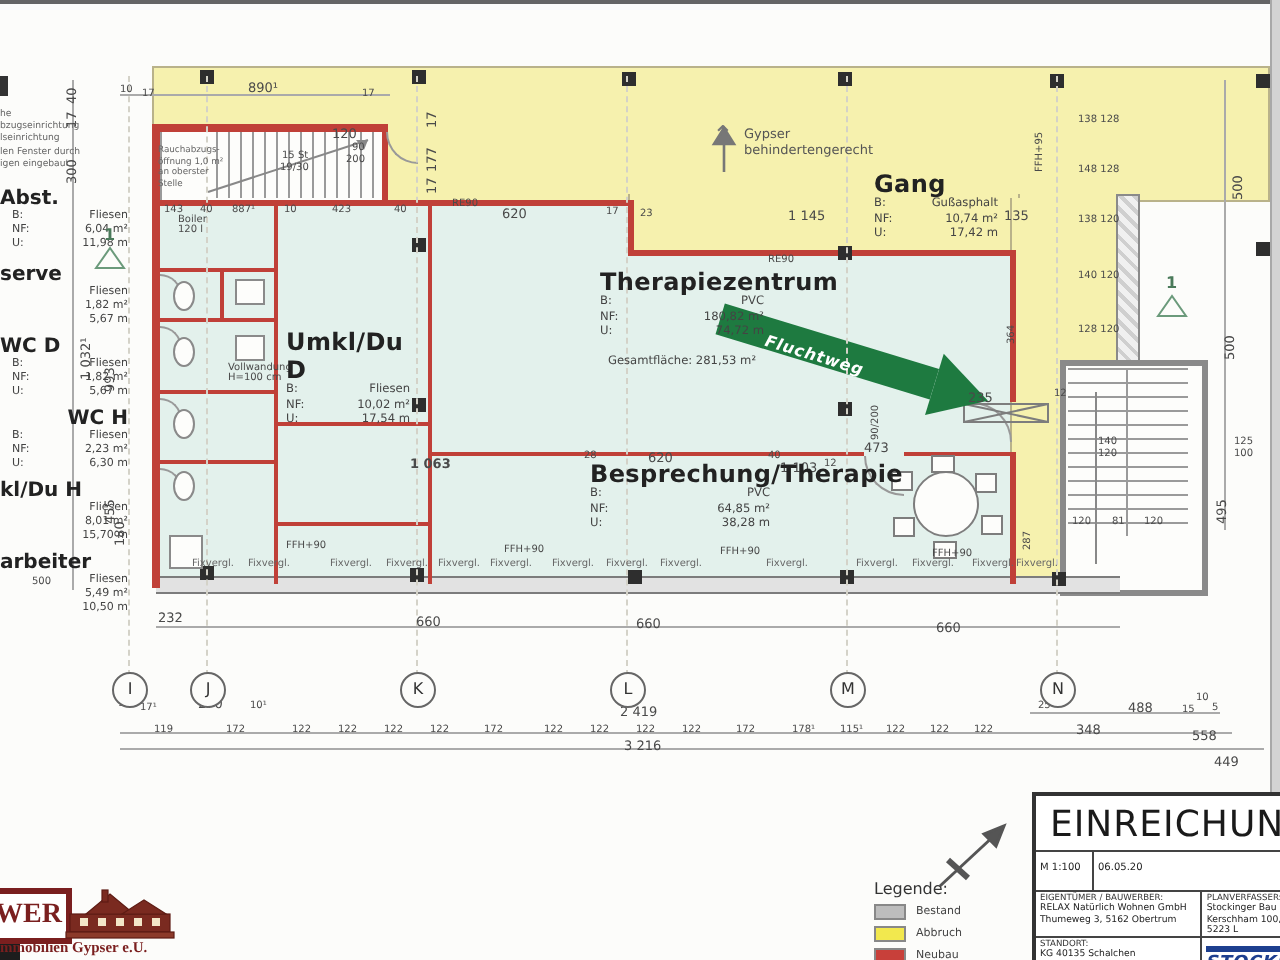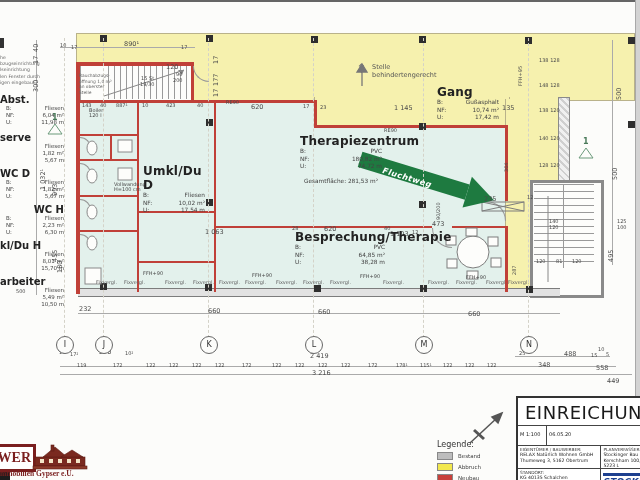--- a/index.html
+++ b/index.html
@@ -259,21 +259,21 @@
       <span class="pl dv" style="left: 612px; top: 180px;">500</span>
       <span class="pl dv" style="left: 608px; top: 262px;">495</span>
       <span class="pl tv" style="left: 518px; top: 86px;">FFH+95</span>
       <span class="pl t" style="left: 539px; top: 58px;">138 128</span>
       <span class="pl t" style="left: 539px; top: 83px;">148 128</span>
       <span class="pl t" style="left: 539px; top: 108px;">138 120</span>
       <span class="pl t" style="left: 539px; top: 136px;">140 120</span>
       <span class="pl t" style="left: 539px; top: 163px;">128 120</span>
       <span class="pl tv" style="left: 504px; top: 172px;">364</span>
       <span class="pl tv" style="left: 512px; top: 275px;">287</span>
-      <span class="pl d" style="left: 205px; top: 229px;">1 063</span>
+      <span class="pl d" style="left: 205px; top: 229px; font-weight: bold;">1 063</span>
       <span class="pl t" style="left: 292px; top: 226px;">28</span>
       <span class="pl d" style="left: 324px; top: 226px;">620</span>
       <span class="pl t" style="left: 384px; top: 226px;">40</span>
       <span class="pl d" style="left: 390px; top: 231px;">1 103</span>
       <span class="pl d" style="left: 432px; top: 221px;">473</span>
       <span class="pl t" style="left: 412px; top: 230px;">12</span>
       <span class="pl d" style="left: 484px; top: 196px;">235</span>
       <span class="pl tv" style="left: 436px; top: 220px;">90/200</span>
       <span class="pl t" style="left: 527px; top: 195px;">12</span>
       <span class="pl t" style="left: 536px; top: 259px;">120</span>
@@ -512,21 +512,21 @@
       <div>len Fenster durch</div>
       <div>igen eingebaut</div>
     </div>
   <div class="abs" id="stairnote">
       <div>Rauchabzugs-</div>
       <div>öffnung 1,0 m²</div>
       <div>an oberster Stelle</div>
     </div>
   <div class="abs" id="aufzug-arrow">↑</div>
   <div class="abs" id="aufzug">
-      <div>Stelle</div>
+      <div>Gypser</div>
       <div>behindertengerecht</div>
     </div>
   <div class="abs" id="fluchtweg-label">Fluchtweg</div>
   <div class="secnum" style="left:52px;top:113px;">1</div>
   <div class="secnum" style="left:583px;top:137px;">1</div>
 
   <div class="abs" id="legend">
     <div id="legend-title">Legende:</div>
     <div id="legend-items">
         <div class="leg-item">

